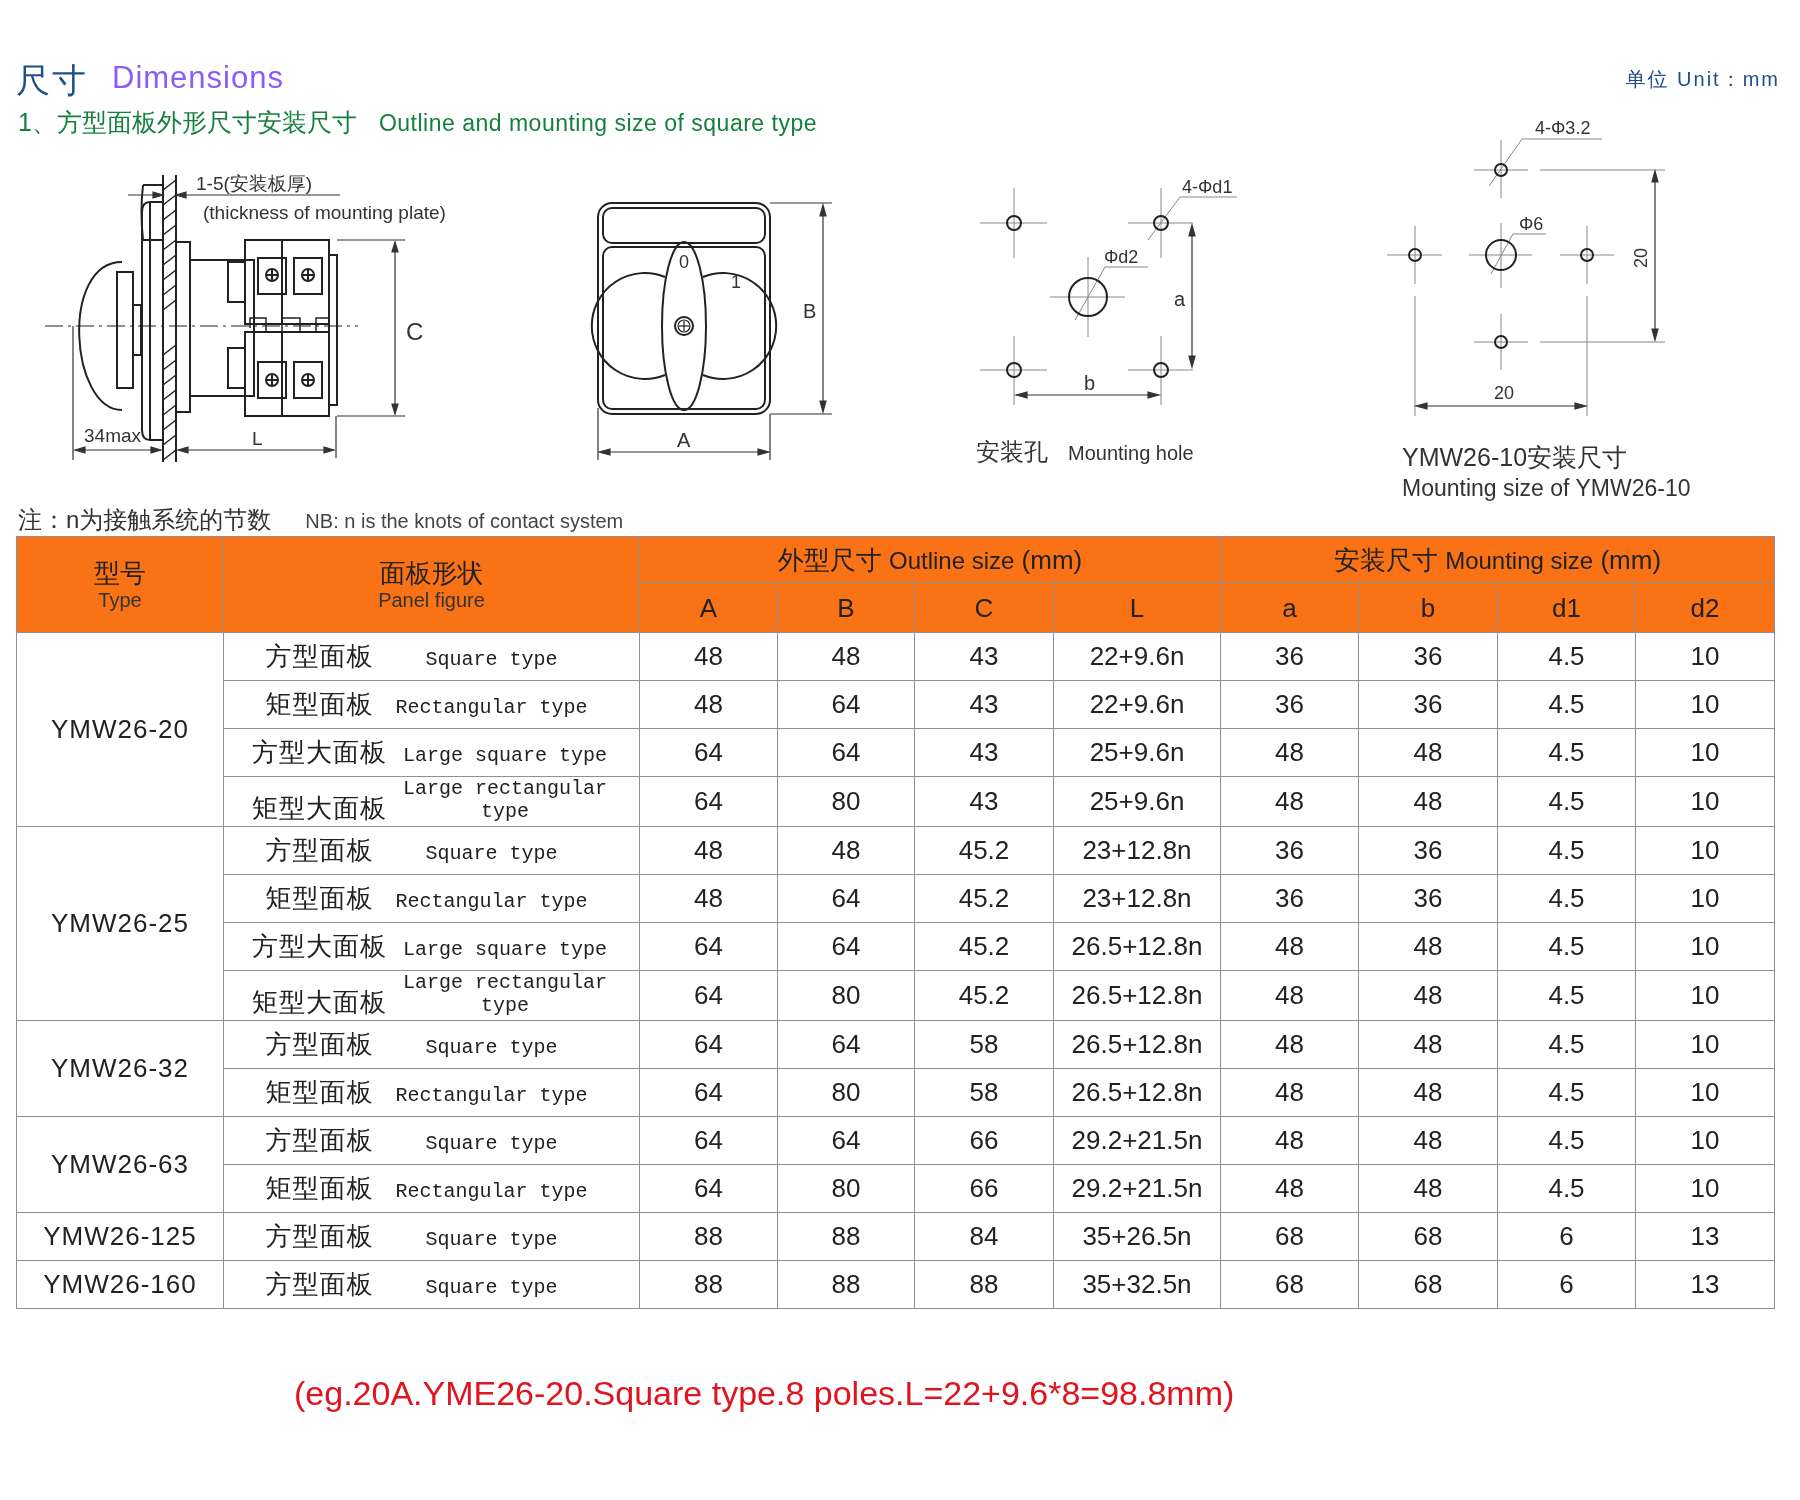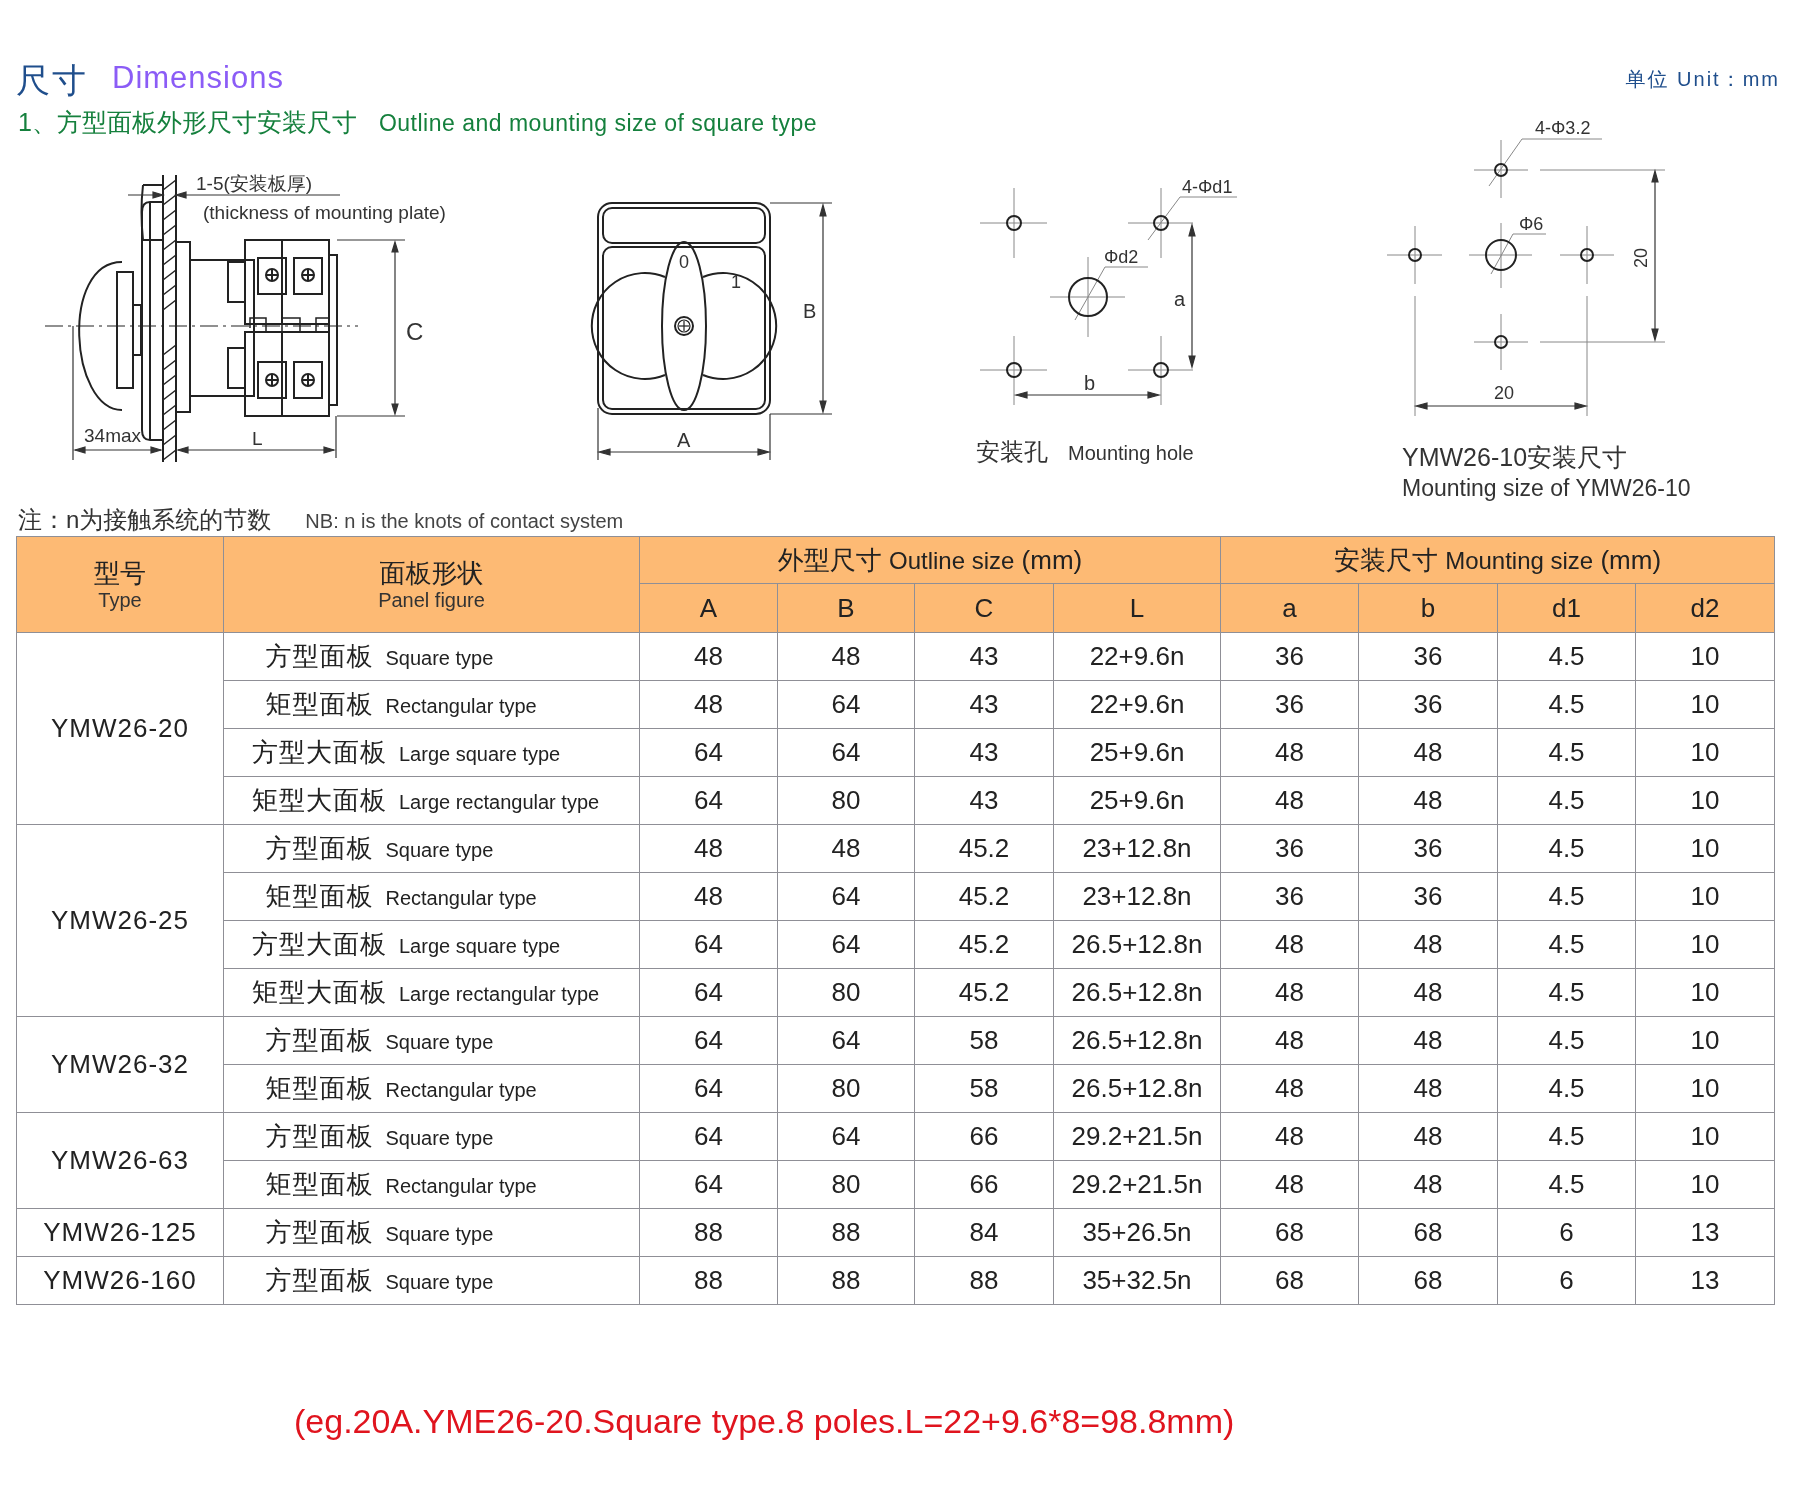--- a/index.html
+++ b/index.html
@@ -12,32 +12,32 @@
   .subtitle { left:18px; top:106px; font-size:25px; color:#15803d; }
   .subtitle .en { font-size:23px; margin-left:22px; letter-spacing:0.5px; }
   .note { left:18px; top:504px; font-size:24px; color:#333; }
   .note .en { font-size:20px; margin-left:34px; color:#444; }
   svg text { font-family:"Liberation Sans","DejaVu Sans",sans-serif; fill:#333; }
 
   table.spec { position:absolute; left:16px; top:536px; border-collapse:collapse;
                table-layout:fixed; width:1758px; }
   table.spec td, table.spec th { border:1.5px solid #8f8f96; text-align:center;
                vertical-align:middle; padding:0; font-weight:normal; color:#222; }
-  table.spec thead th { background:#fdba74;text-align:center; }
+  table.spec thead th { background:#f97316;text-align:center; }
   .h-cn { font-size:26px; display:block; line-height:30px; }
   .h-en { font-size:20px; display:block; line-height:24px; color:#333; }
   .h-grp { font-size:26px; }
   .h-grp .small { font-size:24px; }
   .h-sub { font-size:26px; height:48px; }
   table.spec tbody td { height:47px; font-size:26px; }
   td.type { font-size:26px; letter-spacing:1px; }
   td.panel { text-align:right; padding-right:14px; }
   td.panel .pcn { font-size:26px; letter-spacing:1px; }
-  td.panel .pen { font-size:20px; display:inline-block; width:212px; text-align:left; margin-left:12px; }
-  .example { left:294px; top:1374px; font-size:34px; color:#e0141e;margin-top:28px; }
+  td.panel .pen { font-size:20px; display:inline-block; width:212px; text-align:center; margin-left:12px;font-family:Liberation Mono, monospace; }
+  .example { left:294px; top:1374px; font-size:34px; color:#e0141e; }
 </style>
 </head>
 <body>
 
 <div class="abs title-cn">尺寸</div>
 <div class="abs title-en">Dimensions</div>
 <div class="abs unit">单位 Unit：mm</div>
 <div class="abs subtitle">
   <span>1、方型面板外形尺寸安装尺寸</span><span class="en">Outline and mounting size of square type</span>
 </div>

